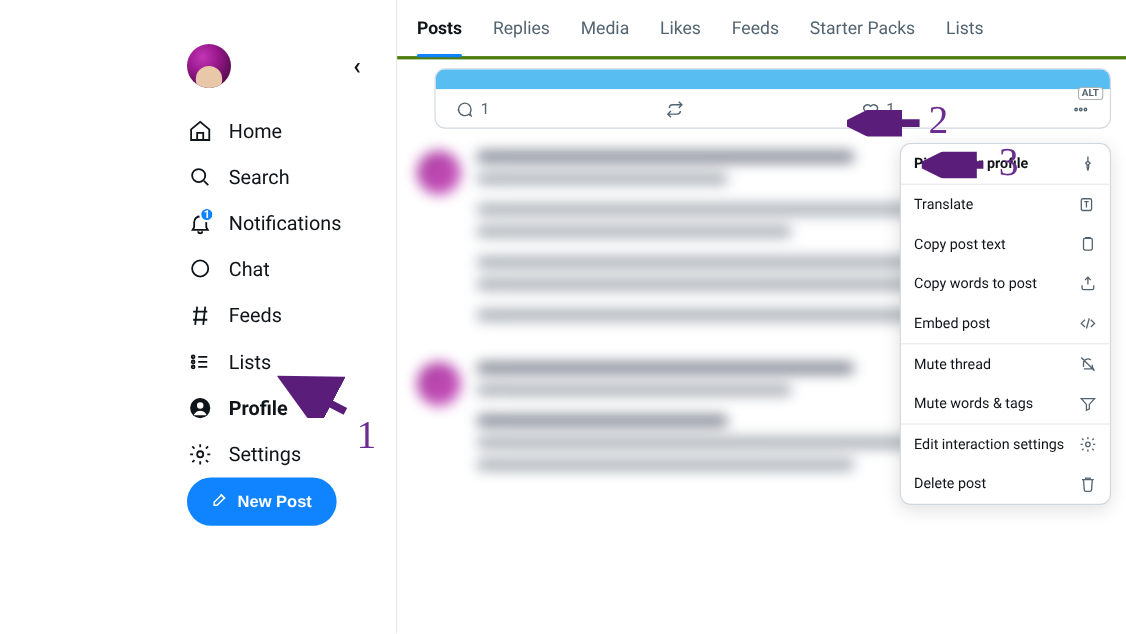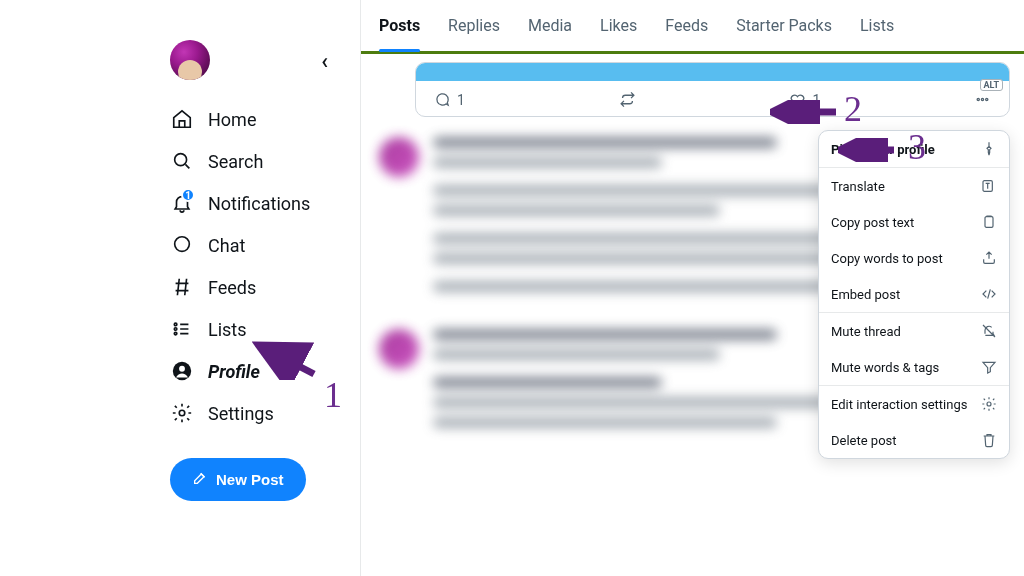--- a/index.html
+++ b/index.html
@@ -53,42 +53,41 @@
   .nav { list-style: none; }
   .nav li {
     display: flex;
     align-items: center;
     gap: 14px;
     padding: 9px 0;
     font-size: 18px;
     cursor: pointer;
     position: relative;
   }
-  .nav li.active { font-weight: 700; font-style: italic; }
+  .nav li.active { font-weight: 700; }
   .nav .icon {
     width: 24px; height: 24px;
     display:flex; align-items:center; justify-content:center;
     flex:0 0 24px;
   }
   .nav .icon svg { width: 22px; height: 22px; stroke:#0f1419; fill:none; stroke-width:1.8; }
   .nav li.active .icon svg { stroke-width:2.4; }
   .notif-badge {
     position:absolute;
     left:11px; top:6px;
     background:#1083fe;
     color:#fff;
     font-size:10px;
     font-weight:700;
     width:14px;height:14px;
     border-radius:50%;
     display:flex;align-items:center;justify-content:center;
     border:2px solid #fff;
   }
   .new-post-btn {
-    margin-top: 24px;
     background:#1083fe;
     color:#fff;
     border:none;
     border-radius: 999px;
     padding: 12px 22px;
     font-size:15px;
     font-weight:600;
     display:flex;
     align-items:center;
     gap:8px;
@@ -114,21 +113,21 @@
   .tab { cursor:pointer; padding-bottom:14px; position:relative; }
   .tab.active { color:#0f1419; font-weight:700; }
   .tab.active::after{
     content:""; position:absolute; left:0; right:0; bottom:-1px; height:3px;
     background:#1083fe; border-radius:3px;
   }
   .feed {
     padding: 8px 14px 0 14px;
   }
   .mini-card {
-    margin-left: 40px;
+    margin-left: 20px;
     border:1px solid #d0d7de;
     border-radius: 10px;
     overflow:hidden;
     background:#fff;
   }
   .mini-img {
     height: 18px;
     background:#58bdf0;
     position:relative;
   }

